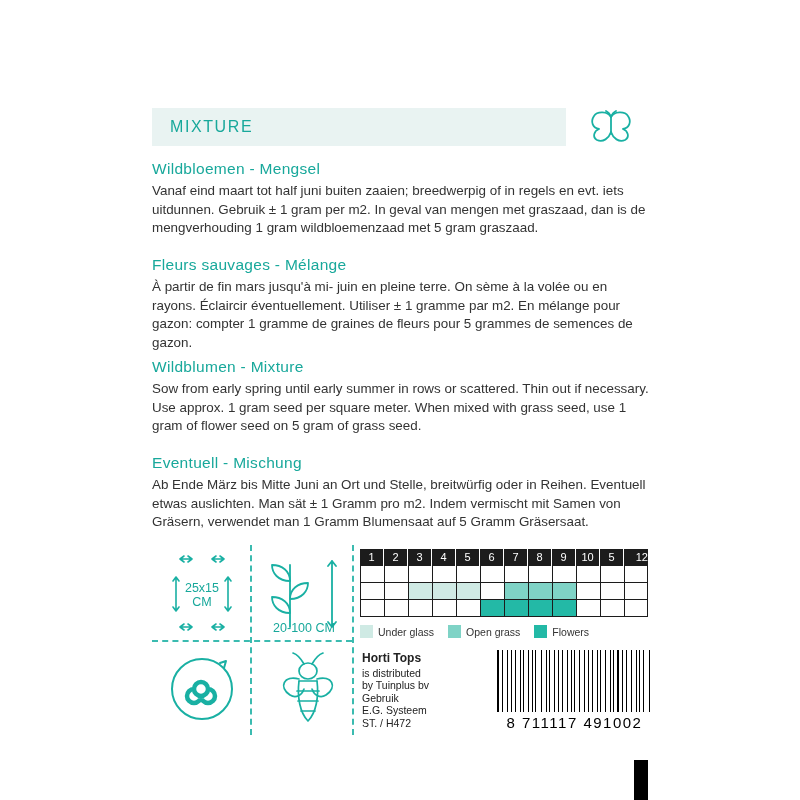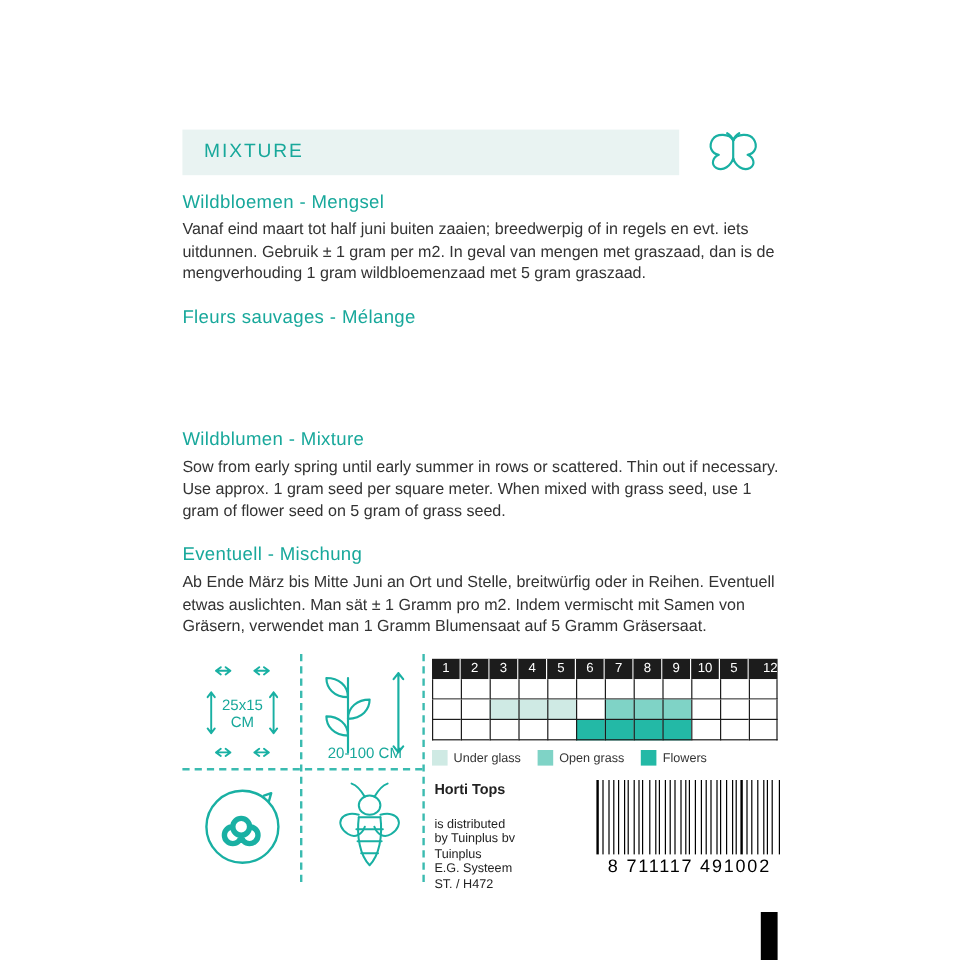--- a/index.html
+++ b/index.html
@@ -178,21 +178,21 @@
     left: 362px;
     top: 652px;
     width: 120px;
     font-size: 10.5px;
     line-height: 12.5px;
     color: #222;
   }
   .distrib .d-title {
     font-weight: bold;
     font-size: 12px;
-    margin-bottom: 16px;
+    margin-bottom: 2px;
   }
 
   .barcode-wrap {
     position: absolute;
     left: 497px;
     top: 650px;
     width: 155px;
   }
   .barcode-bars {
     height: 62px;
@@ -245,20 +245,21 @@
     </div>
   </div>
 
   <div class="block" id="block-nl">
     <h2 class="block-title">Wildbloemen - Mengsel</h2>
     <p class="block-body">Vanaf eind maart tot half juni buiten zaaien; breedwerpig of in regels en evt. iets uitdunnen. Gebruik ± 1 gram per m2. In geval van mengen met graszaad, dan is de mengverhouding 1 gram wildbloemenzaad met 5 gram graszaad.</p>
   </div>
 
   <div class="block" id="block-fr">
     <h2 class="block-title">Fleurs sauvages - Mélange</h2>
+    <p class="block-body">À partir de fin mars jusqu'à mi- juin en pleine terre. On sème à la volée ou en rayons. Éclaircir éventuellement. Utiliser ± 1 gramme par m2. En mélange pour gazon: compter 1 gramme de graines de fleurs pour 5 grammes de semences de gazon.</p>
   </div>
 
   <div class="block" id="block-en">
     <h2 class="block-title">Wildblumen - Mixture</h2>
     <p class="block-body">Sow from early spring until early summer in rows or scattered. Thin out if necessary. Use approx. 1 gram seed per square meter. When mixed with grass seed, use 1 gram of flower seed on 5 gram of grass seed.</p>
   </div>
 
   <div class="block" id="block-de">
     <h2 class="block-title">Eventuell - Mischung</h2>
     <p class="block-body">Ab Ende März bis Mitte Juni an Ort und Stelle, breitwürfig oder in Reihen. Eventuell etwas auslichten. Man sät ± 1 Gramm pro m2. Indem vermischt mit Samen von Gräsern, verwendet man 1 Gramm Blumensaat auf 5 Gramm Gräsersaat.</p>
@@ -399,21 +400,21 @@
         <span class="legend-swatch" style="background:#23b9a6;"></span>
         <span>Flowers</span>
       </div>
     </div>
   </div>
 
   <div class="distrib">
     <div class="d-title">Horti Tops</div>
     <div>is distributed</div>
     <div>by Tuinplus bv</div>
-    <div>Tuinplus</div>
+    <div>Gebruik</div>
     <div>E.G. Systeem</div>
     <div>ST. / H472</div>
   </div>
 
   <div class="barcode-wrap">
     <div class="barcode-bars" id="barcode-bars">
         <i style="width: 3px; margin-right: 2px;"></i>
         <i style="width: 1px; margin-right: 1px; background: transparent;"></i>
         <i style="width: 1px; margin-right: 1px;"></i>
         <i style="width: 2px; margin-right: 2px; background: transparent;"></i>

